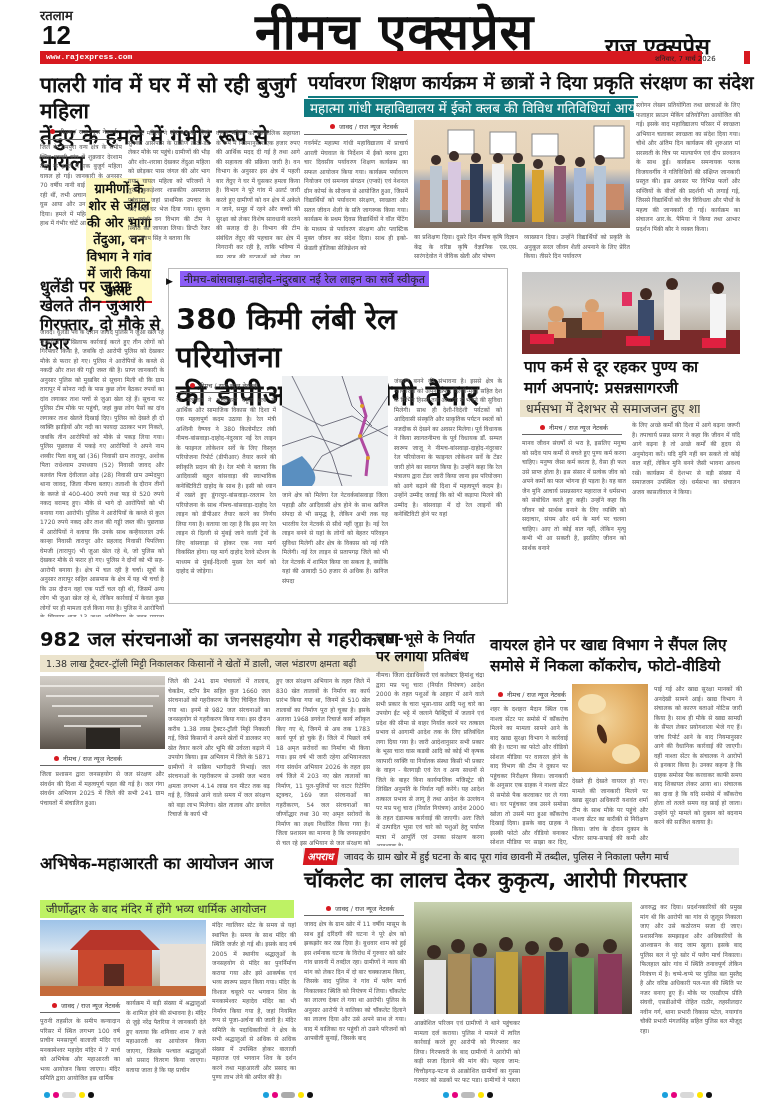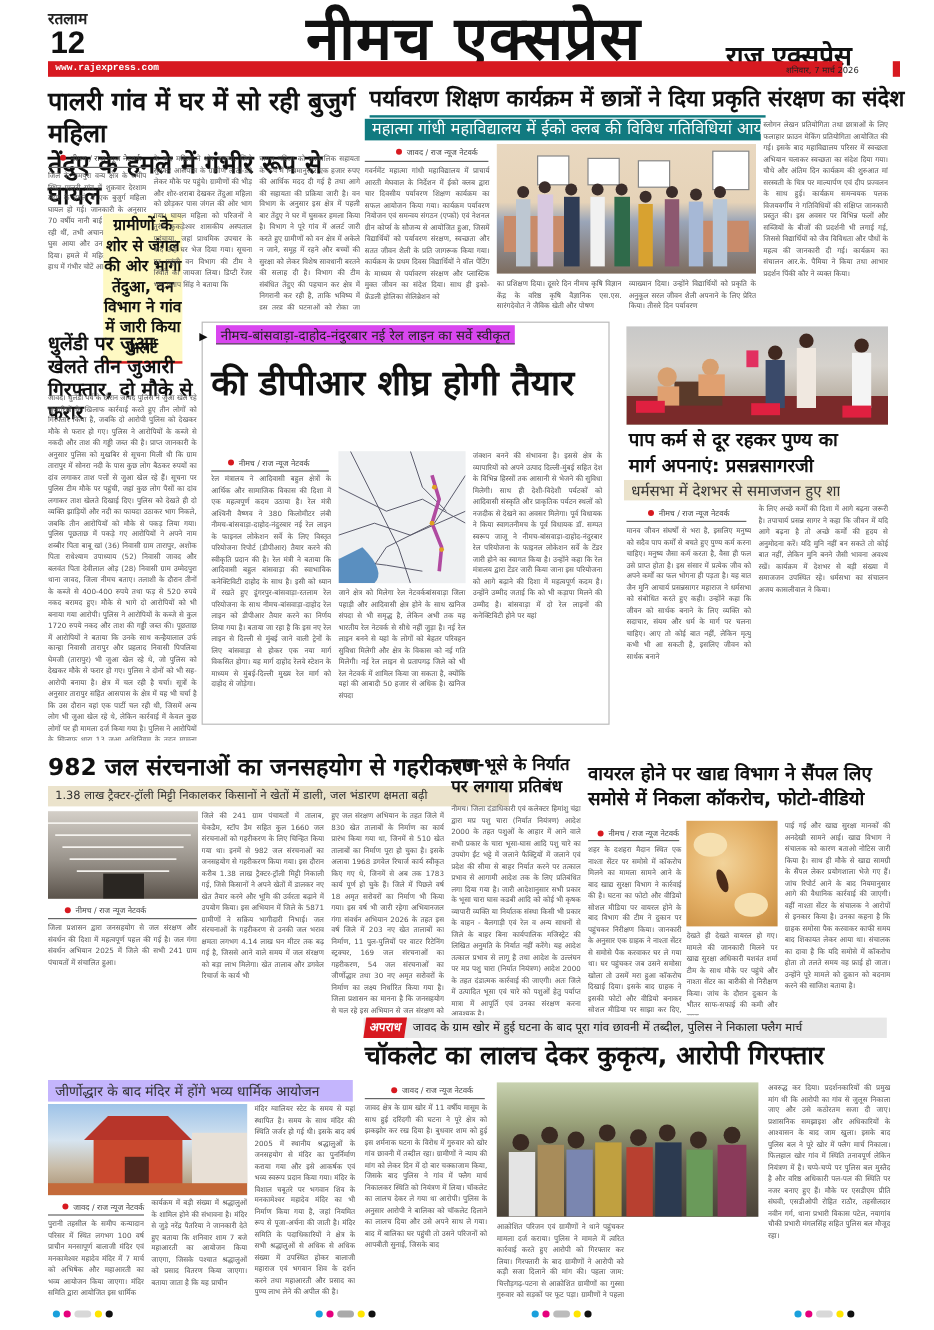--- a/index.html
+++ b/index.html
@@ -14,21 +14,21 @@
 .website{left:46px;top:52px;font-size:8px;font-weight:bold;color:#fff;font-family:Liberation Mono, monospace}
 .dateline{left:655px;top:54px;font-size:7px;color:#222}
 .h-big{font-weight:bold;color:#111;line-height:1.15;font-family:"DejaVu Sans",sans-serif}
 .body-txt{font-size:6px;line-height:9.5px;color:#555;text-align:justify;overflow:hidden}
 .byline{font-size:6.5px;color:#444;display:flex;align-items:center;gap:4px}
 .byline .dot{width:5px;height:5px;border-radius:50%;background:#d71920;display:inline-block}
 .rule{height:1px;background:#666}
 .photo{background:#c9b79a;overflow:hidden}
 .sub-teal{background:#117a80;color:#fff;font-size:13.5px;padding:2px 6px}
 .sub-beige{background:#ebe3cc;color:#333;font-size:12.5px;padding:2px 6px}
-.sub-blue{background:#c4b5fd;color:#333;font-size:12.5px;padding:2px 6px}
+.sub-blue{background:#bef264;color:#333;font-size:12.5px;padding:2px 6px}
 .pull{font-weight:bold;font-size:13px;color:#111;text-align:center;line-height:17px}
 .regmarks{display:flex;gap:3px;align-items:center}
 .regmarks span{display:inline-block;height:6px;border-radius:3px}
 </style>
 </head>
 <body>
 
 <div class="abs masthead-city">रतलाम</div>
 <div class="abs masthead-page">12</div>
 <div class="abs masthead-title">नीमच एक्सप्रेस</div>
@@ -95,22 +95,23 @@
 </div>
 <div class="abs body-txt" style="left:414px;top:232px;width:104px;height:28px">का प्रशिक्षण दिया। दूसरे दिन नीमच कृषि विज्ञान केंद्र के वरिष्ठ कृषि वैज्ञानिक एस.एस. सारंगदेवोत ने जैविक खेती और पोषण</div>
 <div class="abs body-txt" style="left:524px;top:232px;width:106px;height:28px">व्याख्यान दिया। उन्होंने विद्यार्थियों को प्रकृति के अनुकूल सरल जीवन शैली अपनाने के लिए प्रेरित किया। तीसरे दिन पर्यावरण</div>
 <div class="abs body-txt" style="left:636px;top:100px;width:104px;height:160px">स्लोगन लेखन प्रतियोगिता तथा छात्राओं के लिए फलाहार फ्राउन मेकिंग प्रतियोगिता आयोजित की गई। इसके बाद महाविद्यालय परिसर में स्वच्छता अभियान चलाकर स्वच्छता का संदेश दिया गया। चौथे और अंतिम दिन कार्यक्रम की शुरुआत मां सरस्वती के चित्र पर माल्यार्पण एवं दीप प्रज्वलन के साथ हुई। कार्यक्रम समन्वयक पलक विजयवर्गीय ने गतिविधियों की संक्षिप्त जानकारी प्रस्तुत की। इस अवसर पर विभिन्न फलों और सब्जियों के बीजों की प्रदर्शनी भी लगाई गई, जिससे विद्यार्थियों को जैव विविधता और पौधों के महत्व की जानकारी दी गई। कार्यक्रम का संचालन आर.के. पैमिया ने किया तथा आभार प्रदर्शन पिंकी कौर ने व्यक्त किया।</div>
 
 <div class="abs h-big" style="left:40px;top:277px;width:124px;font-size:16px;line-height:19px">धुलेंडी पर जुआ खेलते तीन जुआरी गिरफ्तार, दो मौके से फरार</div>
 <div class="abs body-txt" style="left:40px;top:327px;width:124px;height:290px">जावद। धुलेंडी पर्व के दौरान जावद पुलिस ने जुआ खेल रहे जुआरियों के खिलाफ कार्रवाई करते हुए तीन लोगों को गिरफ्तार किया है, जबकि दो आरोपी पुलिस को देखकर मौके से फरार हो गए। पुलिस ने आरोपियों के कब्जे से नकदी और ताश की गड्डी जब्त की है। प्राप्त जानकारी के अनुसार पुलिस को मुखबिर से सूचना मिली थी कि ग्राम तारापुर में सोनरा नदी के पास कुछ लोग बैठकर रुपयों का दांव लगाकर ताश पत्तों से जुआ खेल रहे हैं। सूचना पर पुलिस टीम मौके पर पहुंची, जहां कुछ लोग पैसों का दांव लगाकर ताश खेलते दिखाई दिए। पुलिस को देखते ही दो व्यक्ति झाड़ियों और नदी का फायदा उठाकर भाग निकले, जबकि तीन आरोपियों को मौके से पकड़ लिया गया। पुलिस पूछताछ में पकड़े गए आरोपियों ने अपने नाम शब्बीर पिता बाबू खां (36) निवासी ग्राम तारापुर, अशोक पिता राधेश्याम उपाध्याय (52) निवासी जावद और बलवंत पिता देवीलाल ओड़ (28) निवासी ग्राम उम्मेदपुरा थाना जावद, जिला नीमच बताए। तलाशी के दौरान तीनों के कब्जे से 400-400 रुपये तथा फड़ से 520 रुपये नकद बरामद हुए। मौके से भागे दो आरोपियों को भी बनाया गया आरोपी। पुलिस ने आरोपियों के कब्जे से कुल 1720 रुपये नकद और ताश की गड्डी जब्त की। पूछताछ में आरोपियों ने बताया कि उनके साथ कन्हैयालाल उर्फ कान्हा निवासी तारापुर और प्रहलाद निवासी पिपलिया घेमजी (तारापुर) भी जुआ खेल रहे थे, जो पुलिस को देखकर मौके से फरार हो गए। पुलिस ने दोनों को भी सह-आरोपी बनाया है। क्षेत्र में चल रही है चर्चा। सूत्रों के अनुसार तारापुर सहित आसपास के क्षेत्र में यह भी चर्चा है कि उस दौरान वहां एक पार्टी चल रही थी, जिसमें अन्य लोग भी जुआ खेल रहे थे, लेकिन कार्रवाई में केवल कुछ लोगों पर ही मामला दर्ज किया गया है। पुलिस ने आरोपियों के खिलाफ धारा 13 जुआ अधिनियम के तहत मामला दर्ज कर प्रकरण को विवेचना में लिया है।</div>
 
 <div class="abs" style="left:168px;top:268px;width:340px;height:336px;border:1px solid #bbb"></div>
 <div class="abs" style="left:166px;top:276px;font-size:9px;color:#111">▶</div>
-<div class="abs" style="left:180px;top:271px;font-size:11px;color:#222;border-bottom:1px solid #555;background:#d946ef;padding:0 4px;white-space:nowrap">नीमच-बांसवाड़ा-दाहोद-नंदुरबार नई रेल लाइन का सर्वे स्वीकृत</div>
+<div class="abs" style="left:180px;top:271px;font-size:11px;color:#222;border-bottom:1px solid #555;background:#8b5cf6;padding:0 4px;white-space:nowrap">नीमच-बांसवाड़ा-दाहोद-नंदुरबार नई रेल लाइन का सर्वे स्वीकृत</div>
 <div class="abs h-big" style="left:176px;top:300px;width:330px;font-size:29px;line-height:38px">
+  <div>380 किमी लंबी रेल परियोजना</div>
   <div>की डीपीआर शीघ्र होगी तैयार</div>
 </div>
 <div class="abs byline" style="left:190px;top:381px">
     <span class="dot"></span>
     <span>नीमच / राज न्यूज नेटवर्क</span>
   </div>
 <div class="abs rule" style="left:176px;top:392px;width:98px"></div>
 <div class="abs body-txt" style="left:176px;top:395px;width:100px;height:205px">रेल मंत्रालय ने आदिवासी बहुल क्षेत्रों के आर्थिक और सामाजिक विकास की दिशा में एक महत्वपूर्ण कदम उठाया है। रेल मंत्री अश्विनी वैष्णव ने 380 किलोमीटर लंबी नीमच-बांसवाड़ा-दाहोद-नंदुरबार नई रेल लाइन के फाइनल लोकेशन सर्वे के लिए विस्तृत परियोजना रिपोर्ट (डीपीआर) तैयार करने की स्वीकृति प्रदान की है। रेल मंत्री ने बताया कि आदिवासी बहुल बांसवाड़ा की स्वाभाविक कनेक्टिविटी दाहोद के साथ है। इसी को ध्यान में रखते हुए डूंगरपुर-बांसवाड़ा-रतलाम रेल परियोजना के साथ नीमच-बांसवाड़ा-दाहोद रेल लाइन को डीपीआर तैयार करने का निर्णय लिया गया है। बताया जा रहा है कि इस नए रेल लाइन से दिल्ली से मुंबई जाने वाली ट्रेनों के लिए बांसवाड़ा से होकर एक नया मार्ग विकसित होगा। यह मार्ग दाहोद रेलवे स्टेशन के माध्यम से मुंबई-दिल्ली मुख्य रेल मार्ग को दाहोद से जोड़ेगा।</div>
 <div class="abs photo" style="left:282px;top:376px;width:106px;height:110px;background:#eef0f2">
   <svg width="106" height="110">
@@ -209,20 +210,21 @@
   <svg width="76" height="88">
     <ellipse cx="30" cy="50" rx="4" ry="10" fill="#4a2a18" transform="rotate(-20 30 50)"></ellipse>
     <ellipse cx="20" cy="20" rx="14" ry="10" fill="#f6e0b0"></ellipse>
     <ellipse cx="54" cy="70" rx="14" ry="10" fill="#f6e0b0"></ellipse>
   </svg>
 </div>
 <div class="abs body-txt" style="left:572px;top:776px;width:76px;height:70px">देखते ही देखते वायरल हो गए। मामले की जानकारी मिलने पर खाद्य सुरक्षा अधिकारी यशवंत शर्मा टीम के साथ मौके पर पहुंचे और नाश्ता सेंटर का बारीकी से निरीक्षण किया। जांच के दौरान दुकान के भीतर साफ-सफाई की कमी और खाद्य</div>
 <div class="abs body-txt" style="left:654px;top:684px;width:88px;height:162px">पाई गई और खाद्य सुरक्षा मानकों की अनदेखी सामने आई। खाद्य विभाग ने संचालक को कारण बताओ नोटिस जारी किया है। साथ ही मौके से खाद्य सामग्री के सैंपल लेकर प्रयोगशाला भेजे गए हैं। जांच रिपोर्ट आने के बाद नियमानुसार आगे की वैधानिक कार्रवाई की जाएगी। वहीं नाश्ता सेंटर के संचालक ने आरोपों से इनकार किया है। उनका कहना है कि ग्राहक समोसा पैक करवाकर काफी समय बाद शिकायत लेकर आया था। संचालक का दावा है कि यदि समोसे में कॉकरोच होता तो तलते समय वह फ्राई हो जाता। उन्होंने पूरे मामले को दुकान को बदनाम करने की साजिश बताया है।</div>
 
 <div class="abs h-big" style="left:40px;top:853px;width:260px;font-size:16.5px;line-height:22px;white-space:nowrap">
+  <div>अभिषेक-महाआरती का आयोजन आज</div>
 </div>
 <div class="abs sub-blue" style="left:40px;top:900px;width:254px;height:18px;line-height:14px;font-size:11.5px;white-space:nowrap;overflow:hidden">जीर्णोद्धार के बाद मंदिर में होंगे भव्य धार्मिक आयोजन</div>
 <div class="abs photo" style="left:40px;top:920px;width:166px;height:76px;background:linear-gradient(180deg,#9ec3e8 0%,#d6e4f0 40%,#c8bca8 70%,#a68c6c 100%)">
   <svg width="166" height="76">
     <path d="M50 10 L100 10 L120 30 L30 30 Z" fill="#b7352a"></path>
     <rect x="38" y="30" width="74" height="40" fill="#c9482e"></rect>
     <rect x="64" y="44" width="20" height="26" fill="#5a2a20"></rect>
     <rect x="120" y="24" width="46" height="46" fill="#e8e0d6"></rect>
     <rect x="0" y="66" width="166" height="10" fill="#c46a3a"></rect>
   </svg>

